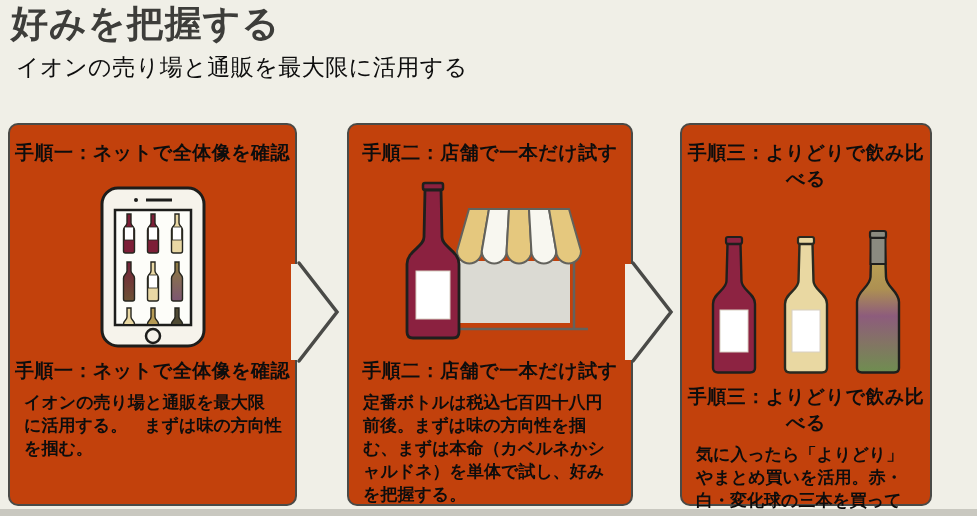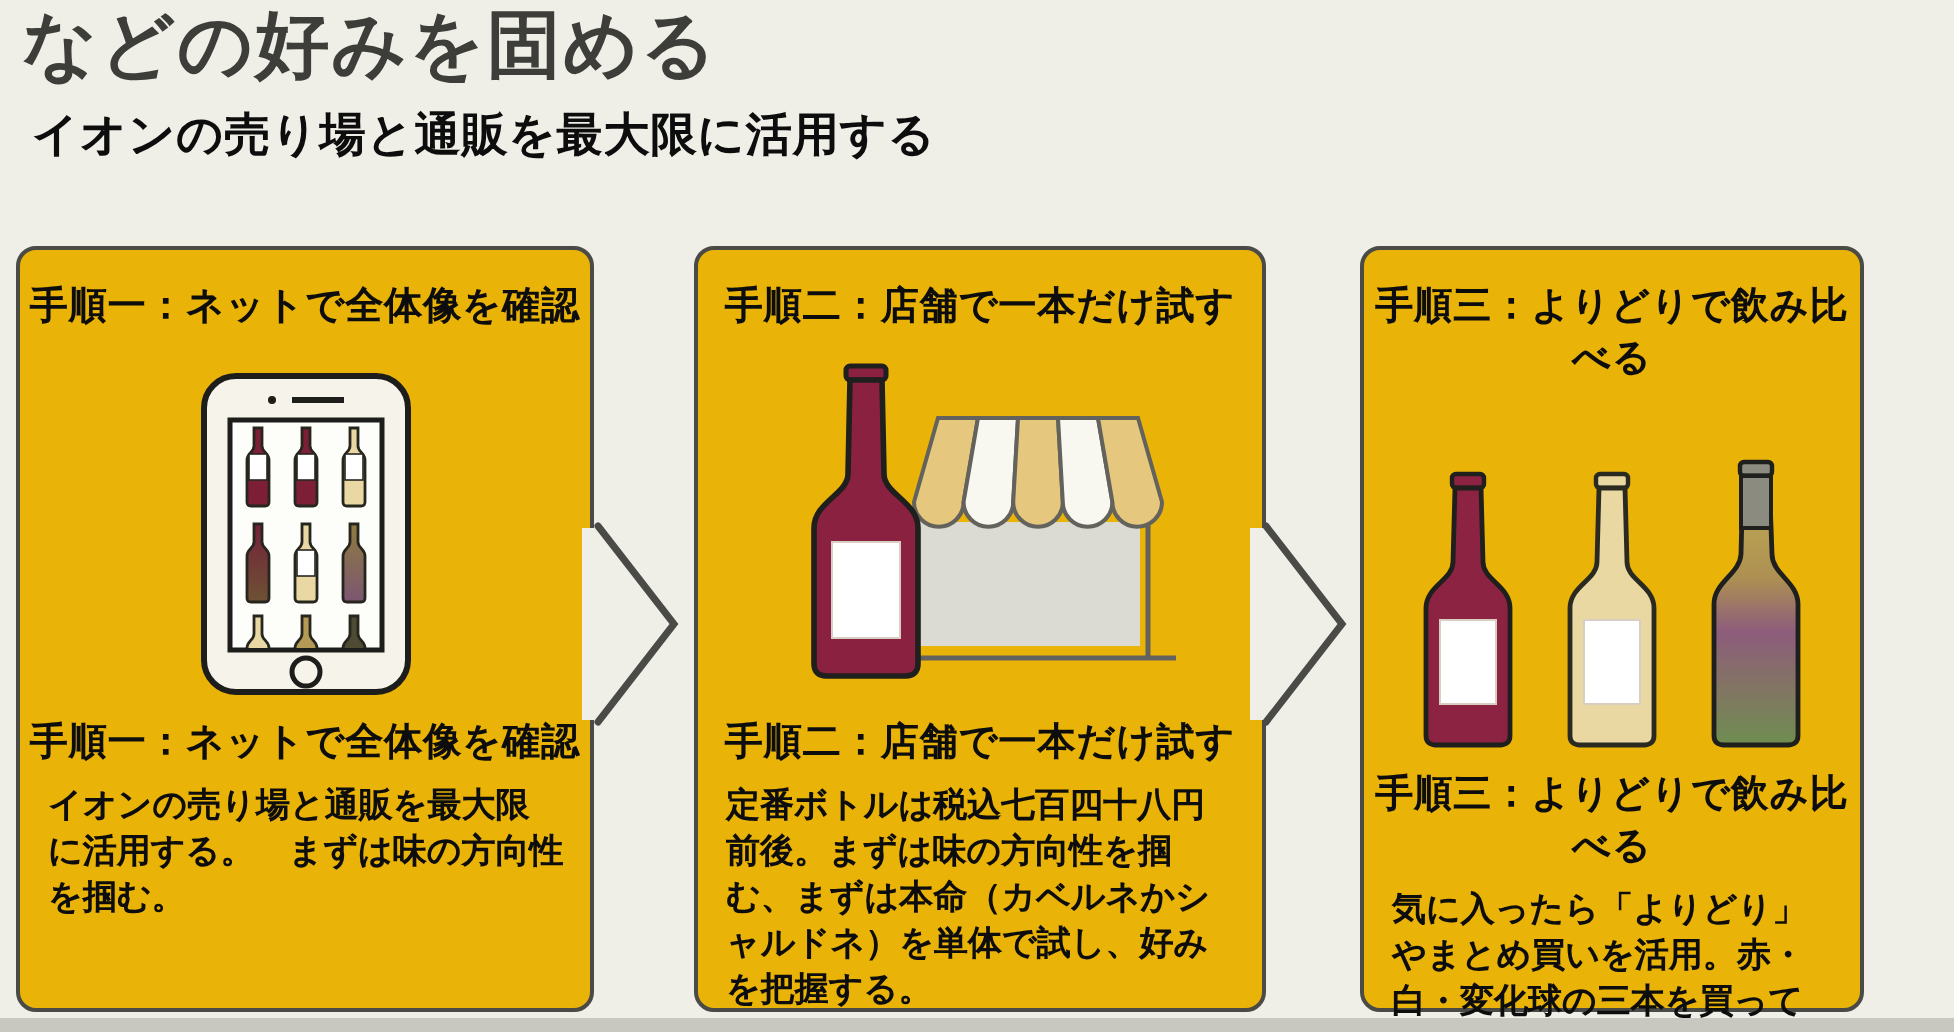--- a/index.html
+++ b/index.html
@@ -13,28 +13,28 @@
   .stage{position:absolute;inset:0;}
 
   
   .header{position:absolute;left:11px;top:2px;}
   .main-title{
     font-family:"Liberation Serif","DejaVu Serif",serif;
     font-weight:bold;font-size:37px;line-height:1.2;
     color:#3d3d3a;letter-spacing:1px;margin:0;
   }
   .sub-title{
-    font-weight:bold;font-size:23px;color:#0d0d0d;
+    font-weight:normal;font-size:23px;color:#0d0d0d;
     margin-top:6px;margin-left:5px;letter-spacing:0.5px;
   }
 
   
   .panel{
     position:absolute;top:123px;height:383px;
-    background:#eab308;
+    background:#c2410c;
     border:2.5px solid #4a4a47;border-radius:10px;
     box-sizing:border-box;
   }
   .panel-1{left:8px;width:289px;}
   .panel-2{left:347px;width:286px;}
   .panel-3{left:680px;width:252px;}
 
   .step-title{
     text-align:center;font-weight:bold;font-size:19px;
     color:#0d0d0d;margin-top:15px;letter-spacing:0.5px;
@@ -67,21 +67,21 @@
     position:absolute;left:0;bottom:0;width:977px;height:7px;
     background:#c9c8c0;
   }
 </style>
 </head>
 <body>
 
 <div class="stage">
 
   <div class="header">
-    <h1 class="main-title">などの好みを固める</h1>
+    <h1 class="main-title">好みを把握する</h1>
     <div class="sub-title">イオンの売り場と通販を最大限に活用する</div>
   </div>
 
   <div class="panel panel-1">
     <div class="step-title">手順一：ネットで全体像を確認</div>
 
     <div class="illustration">
       <svg width="108" height="164" viewBox="0 0 108 164">
         <defs>
           <linearGradient id="gradMaroonOlive" x1="0" y1="0" x2="0" y2="1">

